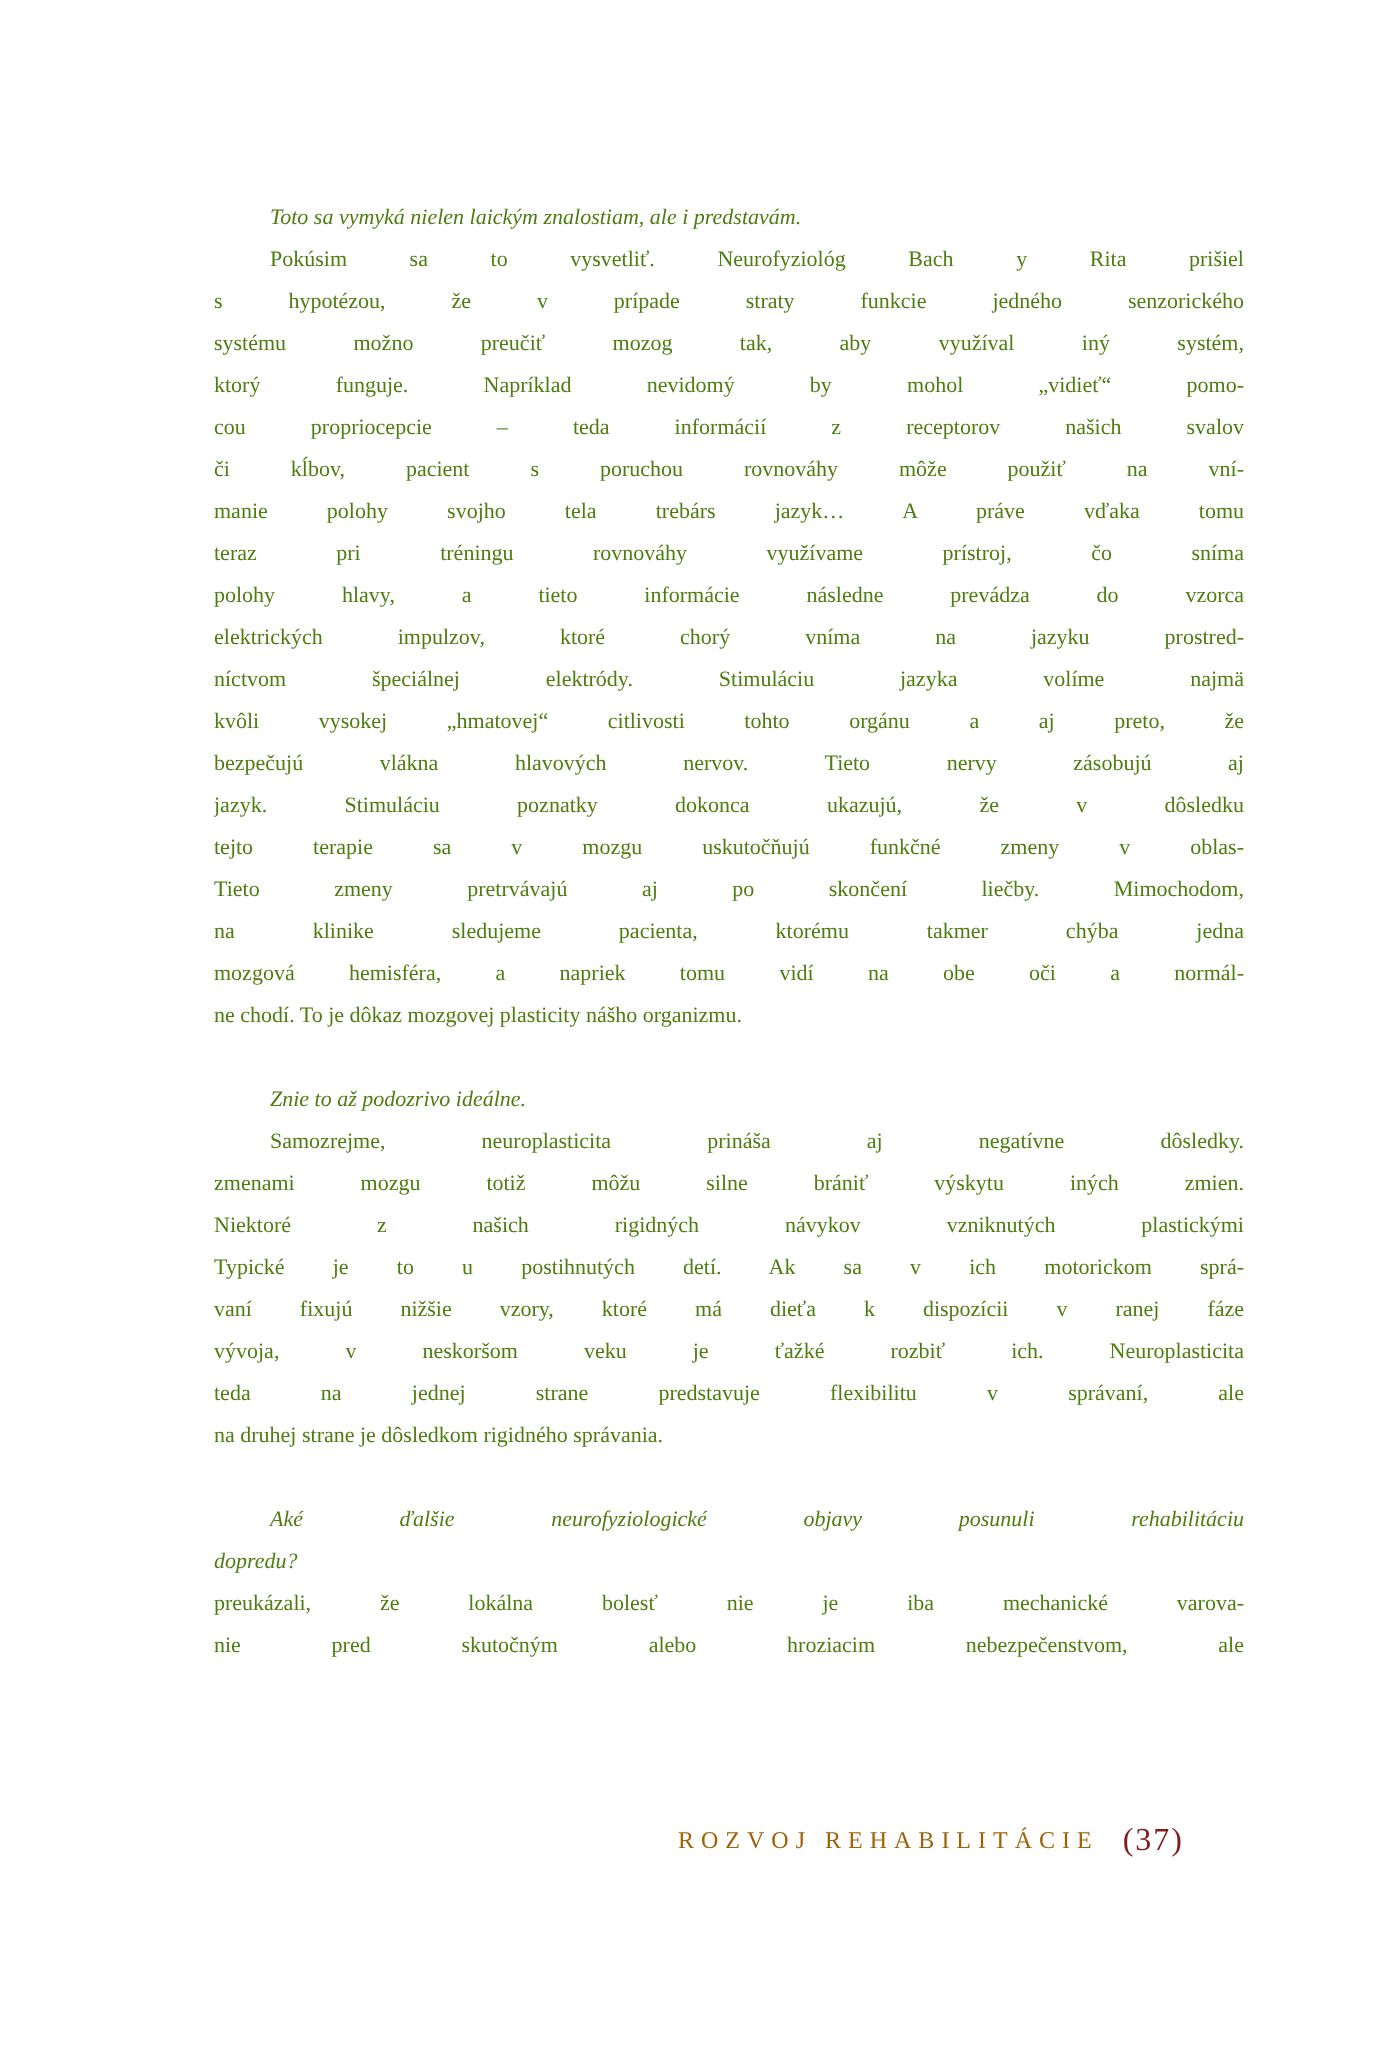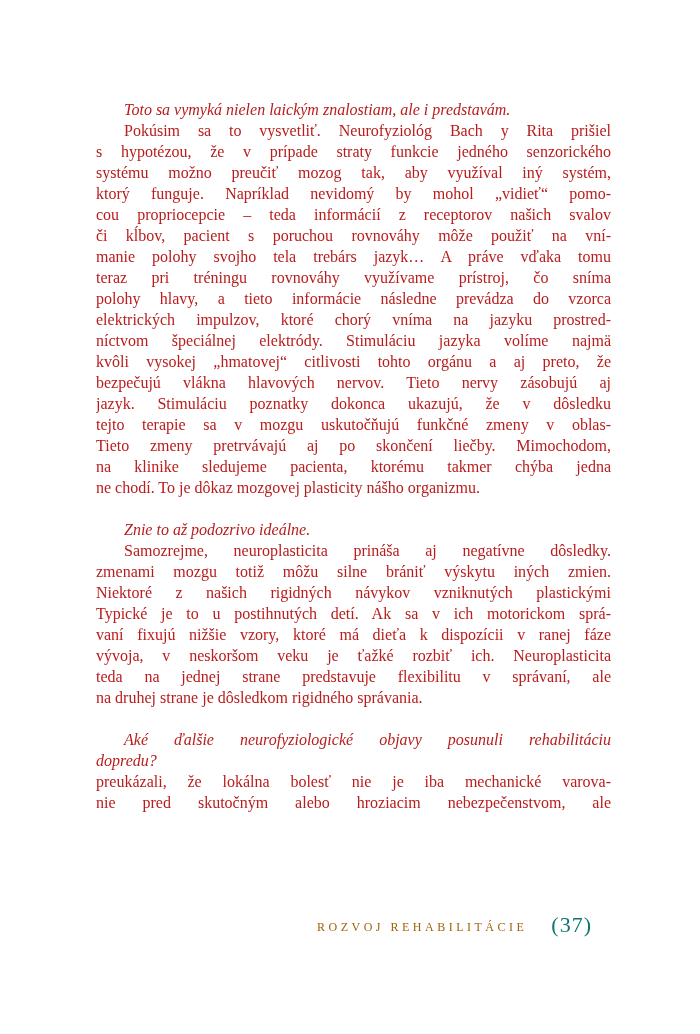--- a/index.html
+++ b/index.html
@@ -22,25 +22,25 @@
     font-family: "DejaVu Sans", sans-serif;
     font-weight: bold;
     font-size: 72px;
     line-height: 1;
     letter-spacing: -4px;
     color: #a7a7a7;
     user-select: none;
   }
   .text-column {
     position: absolute;
-    left: 96px; top: 99px;
+    left: 107px; top: 99px;
     width: 515px;
     z-index: 2;
-    color: #b91c1c;
-    font-size: 16px;
+    color: #4d7c0f;
+    font-size: 11px;
     line-height: 21px;
   }
   .block { margin: 0 0 21px 0; }
   .block:last-child { margin-bottom: 0; }
   .line {
     width: 515px;
     height: 21px;
     text-align: justify;
     text-align-last: justify;
     overflow: hidden;
@@ -59,24 +59,24 @@
     box-sizing: border-box;
     white-space: nowrap;
   }
   .footer-label {
     font-size: 12px;
     letter-spacing: 3.5px;
     color: #a16207;
     vertical-align: 1px;
   }
   .footer-pagenum {
-    font-size: 22px;
+    font-size: 16px;
     letter-spacing: 1px;
-    color: #0f766e;
-    margin-left: 24px;
+    color: #7f1d1d;
+    margin-left: 12px;
   }
 </style>
 </head>
 <body>
 
 <div class="page">
 
 
   <div class="text-column">
 
@@ -92,20 +92,21 @@
         <div class="line">teraz pri tréningu rovnováhy využívame prístroj, čo sníma</div>
         <div class="line">polohy hlavy, a tieto informácie následne prevádza do vzorca</div>
         <div class="line">elektrických impulzov, ktoré chorý vníma na jazyku prostred-</div>
         <div class="line">níctvom špeciálnej elektródy. Stimuláciu jazyka volíme najmä</div>
         <div class="line">kvôli vysokej „hmatovej“ citlivosti tohto orgánu a aj preto, že</div>
         <div class="line">bezpečujú vlákna hlavových nervov. Tieto nervy zásobujú aj</div>
         <div class="line">jazyk. Stimuláciu poznatky dokonca ukazujú, že v dôsledku</div>
         <div class="line">tejto terapie sa v mozgu uskutočňujú funkčné zmeny v oblas-</div>
         <div class="line">Tieto zmeny pretrvávajú aj po skončení liečby. Mimochodom,</div>
         <div class="line">na klinike sledujeme pacienta, ktorému takmer chýba jedna</div>
+        <div class="line">mozgová hemisféra, a napriek tomu vidí na obe oči a normál-</div>
         <div class="line no-just">ne chodí. To je dôkaz mozgovej plasticity nášho organizmu.</div>
       </div>
       <div class="block">
         <div class="line q-line indent no-just">Znie to až podozrivo ideálne.</div>
         <div class="line indent">Samozrejme, neuroplasticita prináša aj negatívne dôsledky.</div>
         <div class="line">zmenami mozgu totiž môžu silne brániť výskytu iných zmien.</div>
         <div class="line">Niektoré z našich rigidných návykov vzniknutých plastickými</div>
         <div class="line">Typické je to u postihnutých detí. Ak sa v ich motorickom sprá-</div>
         <div class="line">vaní fixujú nižšie vzory, ktoré má dieťa k dispozícii v ranej fáze</div>
         <div class="line">vývoja, v neskoršom veku je ťažké rozbiť ich. Neuroplasticita</div>

